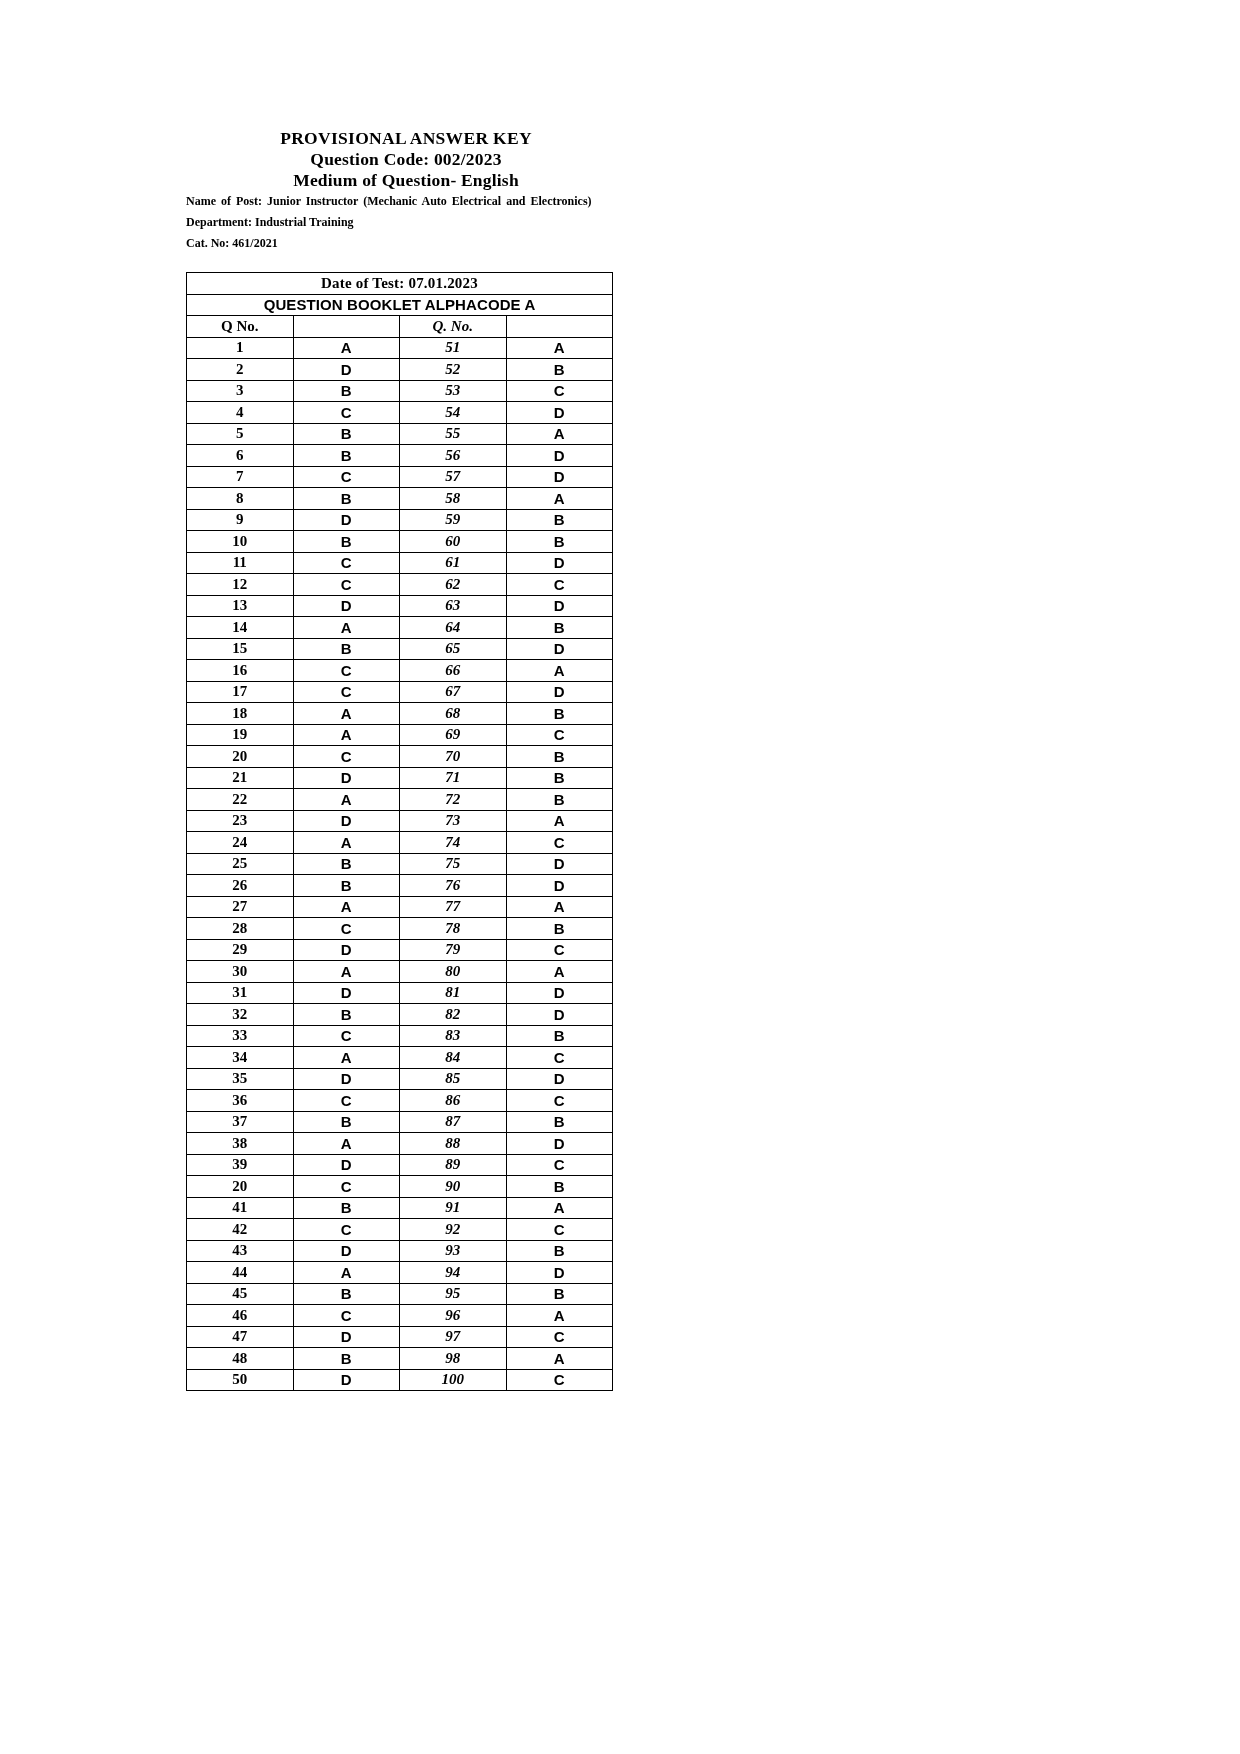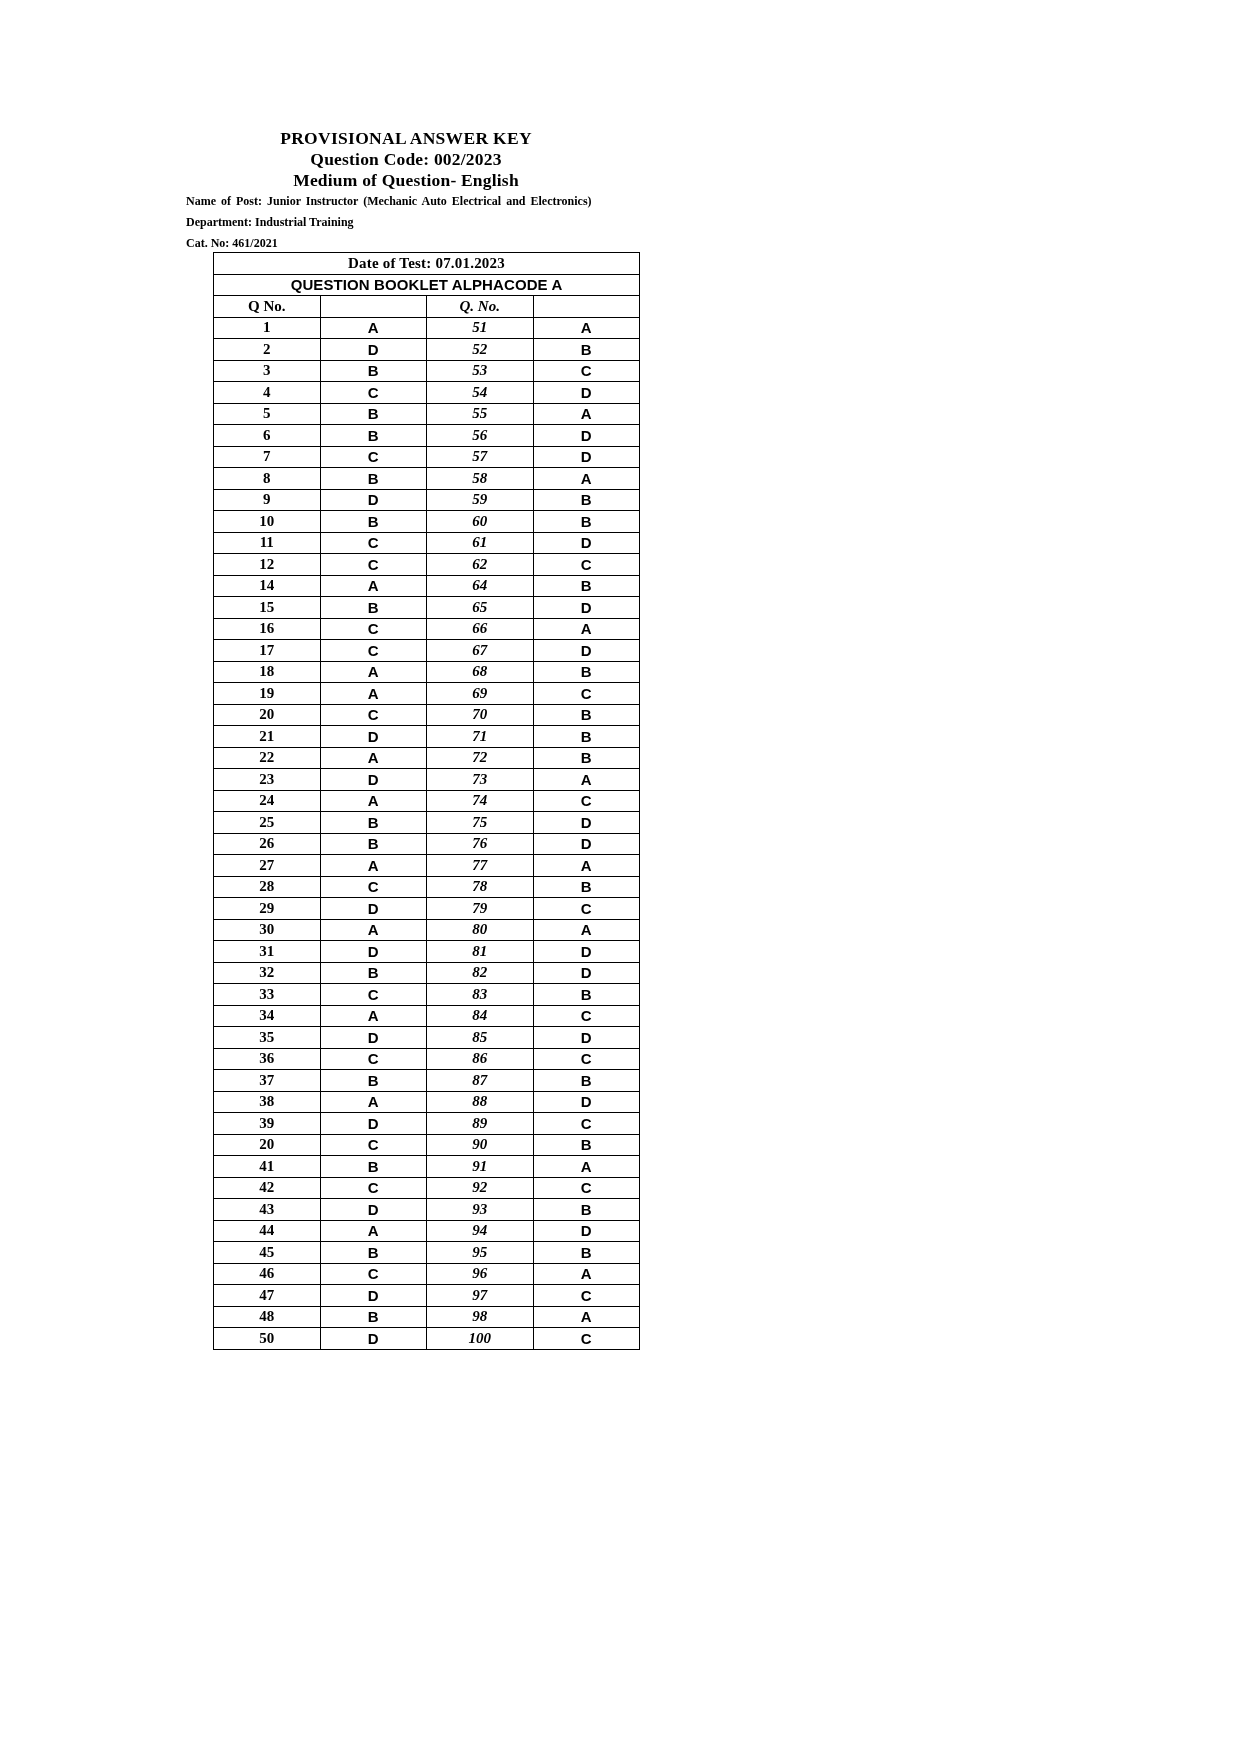--- a/index.html
+++ b/index.html
@@ -46,25 +46,24 @@
     line-height: 21px;
   }
   .hdr-post {
     text-align: justify;
     text-align-last: left;
     word-spacing: 2px;
   }
   table.key {
     position: absolute;
     left: 186px;
-    top: 252px;
+    top: 272px;
     width: 427px;
     border-collapse: collapse;
     table-layout: fixed;
-    margin-left: 27px;
   }
   table.key td {
     border: 1px solid #000;
     text-align: center;
     font-weight: bold;
     font-size: 15px;
     line-height: 1;
     height: 20.5px;
     padding: 0;
     vertical-align: middle;
@@ -199,20 +198,26 @@
           <td class="qno2">61</td>
           <td class="ans2">D</td>
         </tr>
         <tr>
           <td class="qno">12</td>
           <td class="ans">C</td>
           <td class="qno2">62</td>
           <td class="ans2">C</td>
         </tr>
         <tr>
+          <td class="qno">13</td>
+          <td class="ans">D</td>
+          <td class="qno2">63</td>
+          <td class="ans2">D</td>
+        </tr>
+        <tr>
           <td class="qno">14</td>
           <td class="ans">A</td>
           <td class="qno2">64</td>
           <td class="ans2">B</td>
         </tr>
         <tr>
           <td class="qno">15</td>
           <td class="ans">B</td>
           <td class="qno2">65</td>
           <td class="ans2">D</td>

